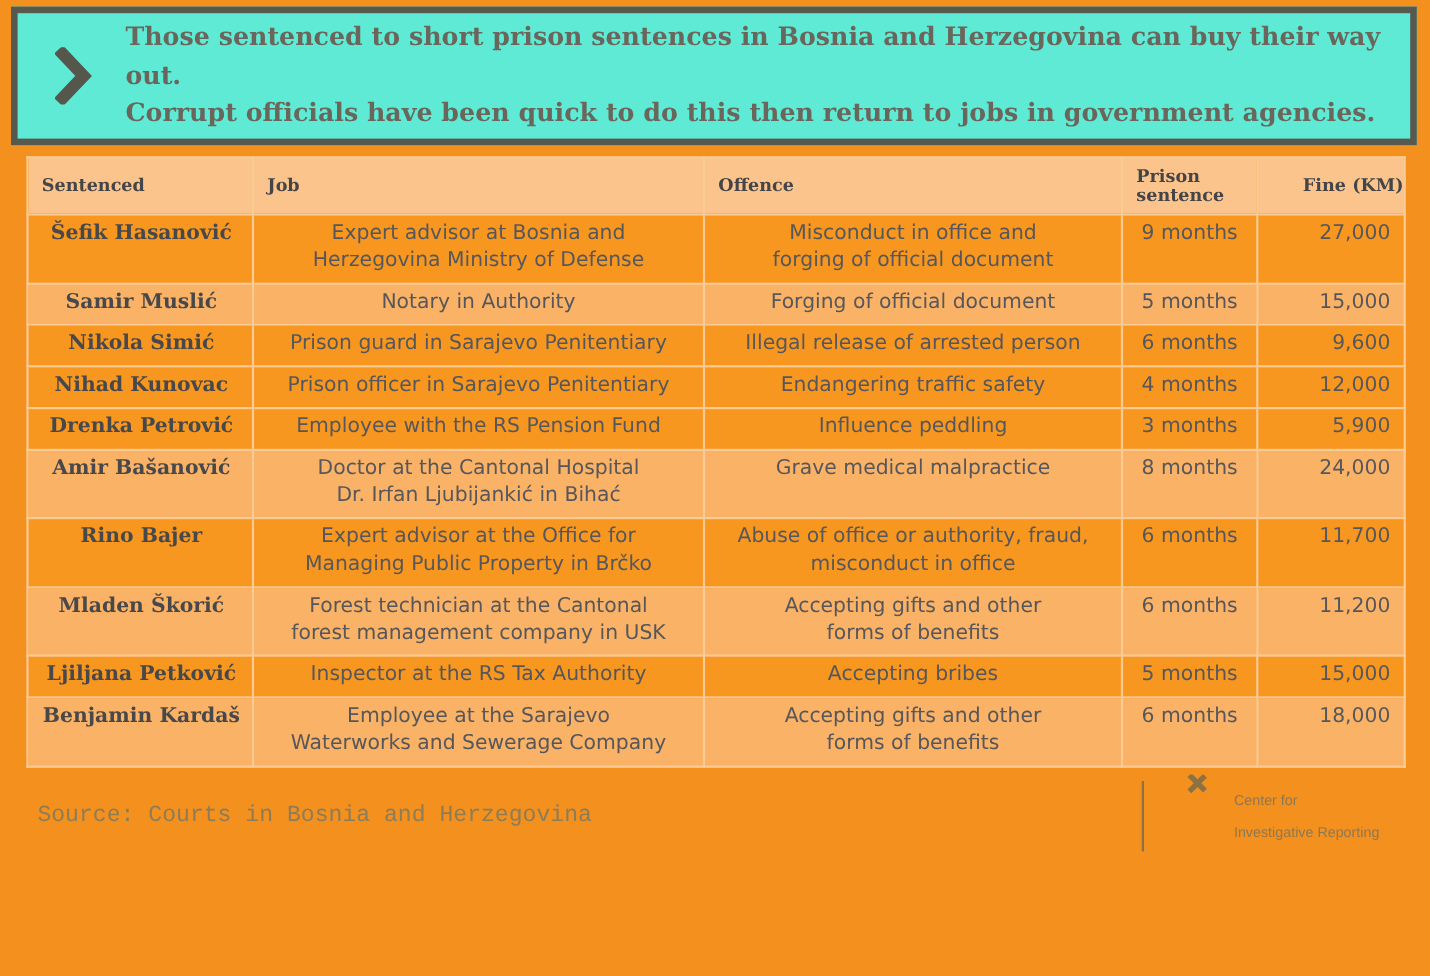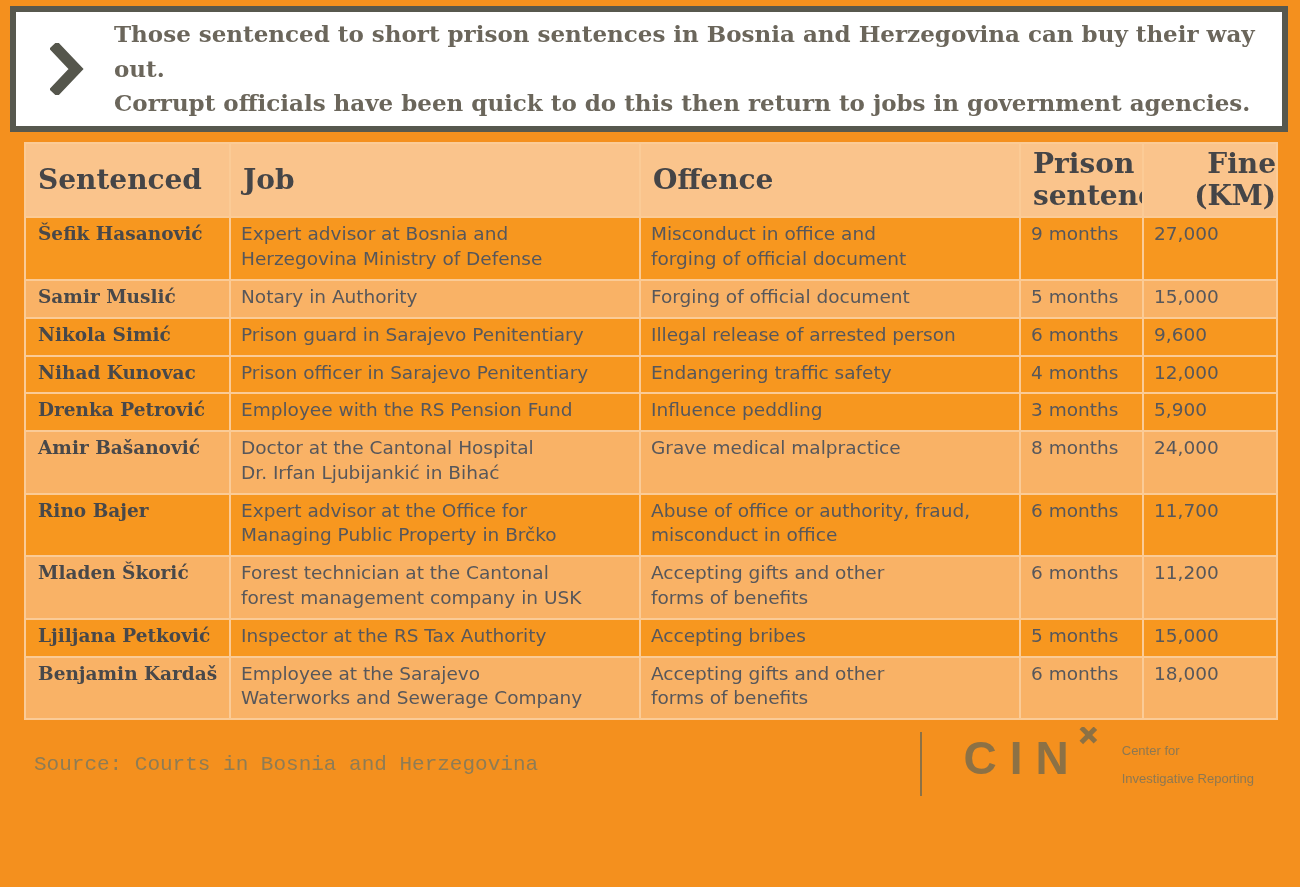--- a/index.html
+++ b/index.html
@@ -9,21 +9,21 @@
     font-family:"DejaVu Sans", sans-serif;
     overflow:hidden;
     position:relative;
   }
 
   
   .banner {
     margin:6px 12px 0 10px;
     height:126px;
     box-sizing:border-box;
-    background:#ffffff;
+    background:#5eead4;
     border:6px solid #57584E;
     display:flex;
     align-items:center;
     padding:0 26px 0 34px;
   }
   .banner-chevron { flex:0 0 auto; margin-right:30px; display:flex; }
   .banner-text {
     font-family:"DejaVu Serif", serif;
     font-weight:bold;
     font-size:23px;
@@ -33,45 +33,46 @@
   }
 
   
   .table-wrap { margin:10px 0 0 24px; }
   table { border-collapse:collapse; table-layout:fixed; width:1252px; }
   th, td { border:2px solid #FBCB96; box-sizing:border-box; overflow:hidden; }
   th {
     background:#FAC48C;
     font-family:"DejaVu Serif", serif;
     font-weight:bold;
-    font-size:28px;
+    font-size:16px;
     color:#454547;
     text-align:left;
     padding:4px 10px 4px 12px;
     height:52px;
     vertical-align:middle;
     line-height:1.15;
   }
   th.num { text-align:right; padding-right:0; }
   td {
     font-size:18.5px;
     color:#57575B;
     padding:4px 10px 7px 10px;
     vertical-align:top;
     line-height:1.34;
     white-space:pre-line;
+    text-align:center;
   }
   td.name {
     font-family:"DejaVu Serif", serif;
     font-weight:bold;
     color:#48484A;
     padding-left:12px;
     white-space:normal;
   }
-  td.fine { text-align:left; padding-right:12px; }
+  td.fine { text-align:right; padding-right:12px; }
   tr.row--dark td  { background:#F7971F; }
   tr.row--light td { background:#F9B266;margin-top:40px; }
 
   
   .footer {
     display:flex;
     justify-content:space-between;
     align-items:center;
     height:88px;
     padding:0 46px 0 34px;
@@ -215,21 +216,20 @@
   </tr>
       </tbody>
   </table>
 </div>
 
 <div class="footer">
   <div class="source">Source: Courts in Bosnia and Herzegovina</div>
   <div class="cin-block">
     <div class="cin-divider"></div>
     <div class="cin-logo">
-      <span class="cin-text">CIN</span>
       <span class="cin-mark">
         <svg width="20" height="18" viewBox="0 0 20 18" fill="#8C7145">
           <rect x="8" y="-2" width="5" height="20" transform="rotate(45 10 8)"></rect>
           <rect x="8" y="-2" width="5" height="20" transform="rotate(-45 10 8)"></rect>
           <rect x="1" y="6" width="18" height="4" fill="#F4901E" transform="rotate(45 10 8)" opacity="0"></rect>
         </svg>
       </span>
       <div class="cin-tagline">
         <div>Center for</div>
         <div>Investigative Reporting</div>

